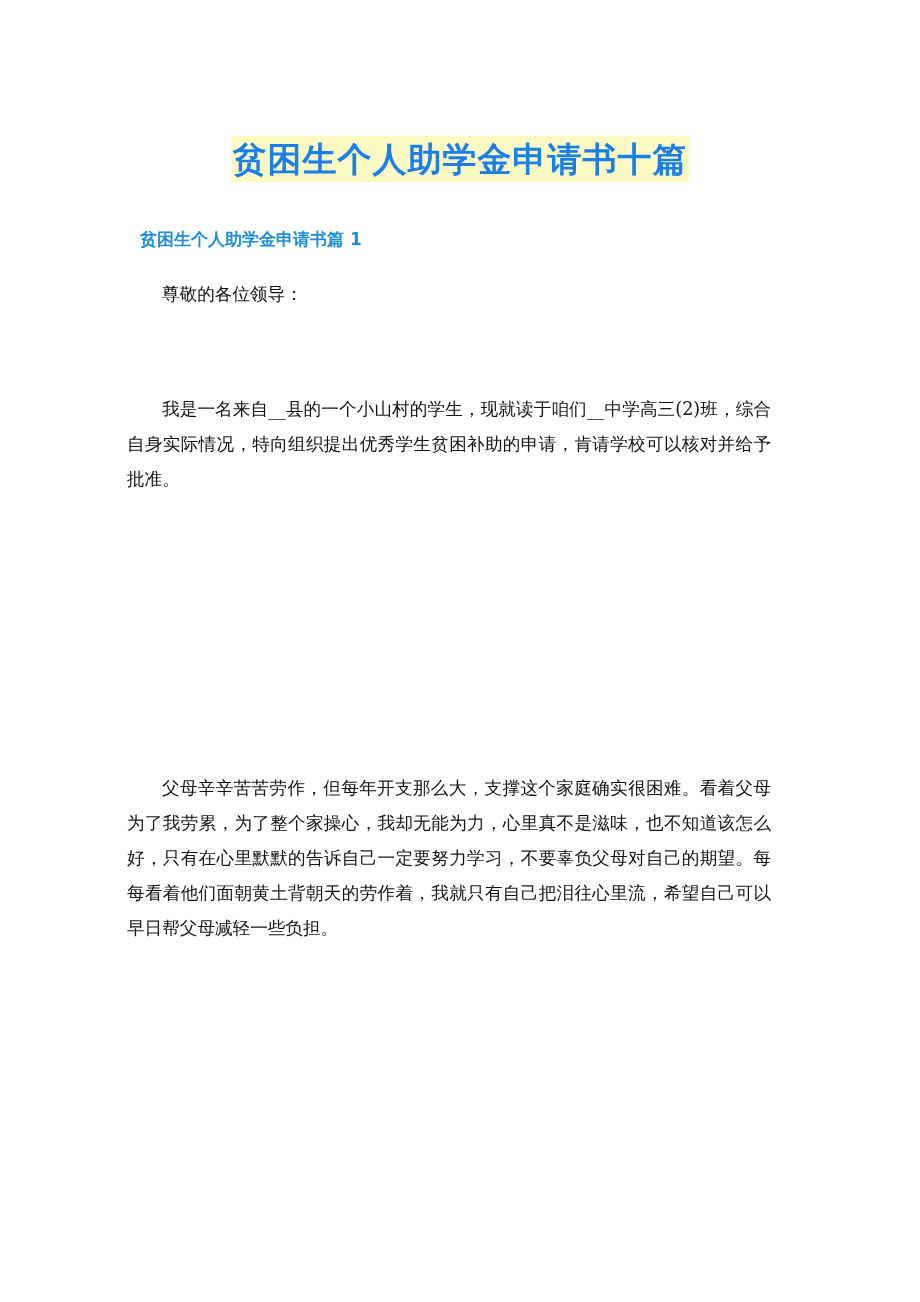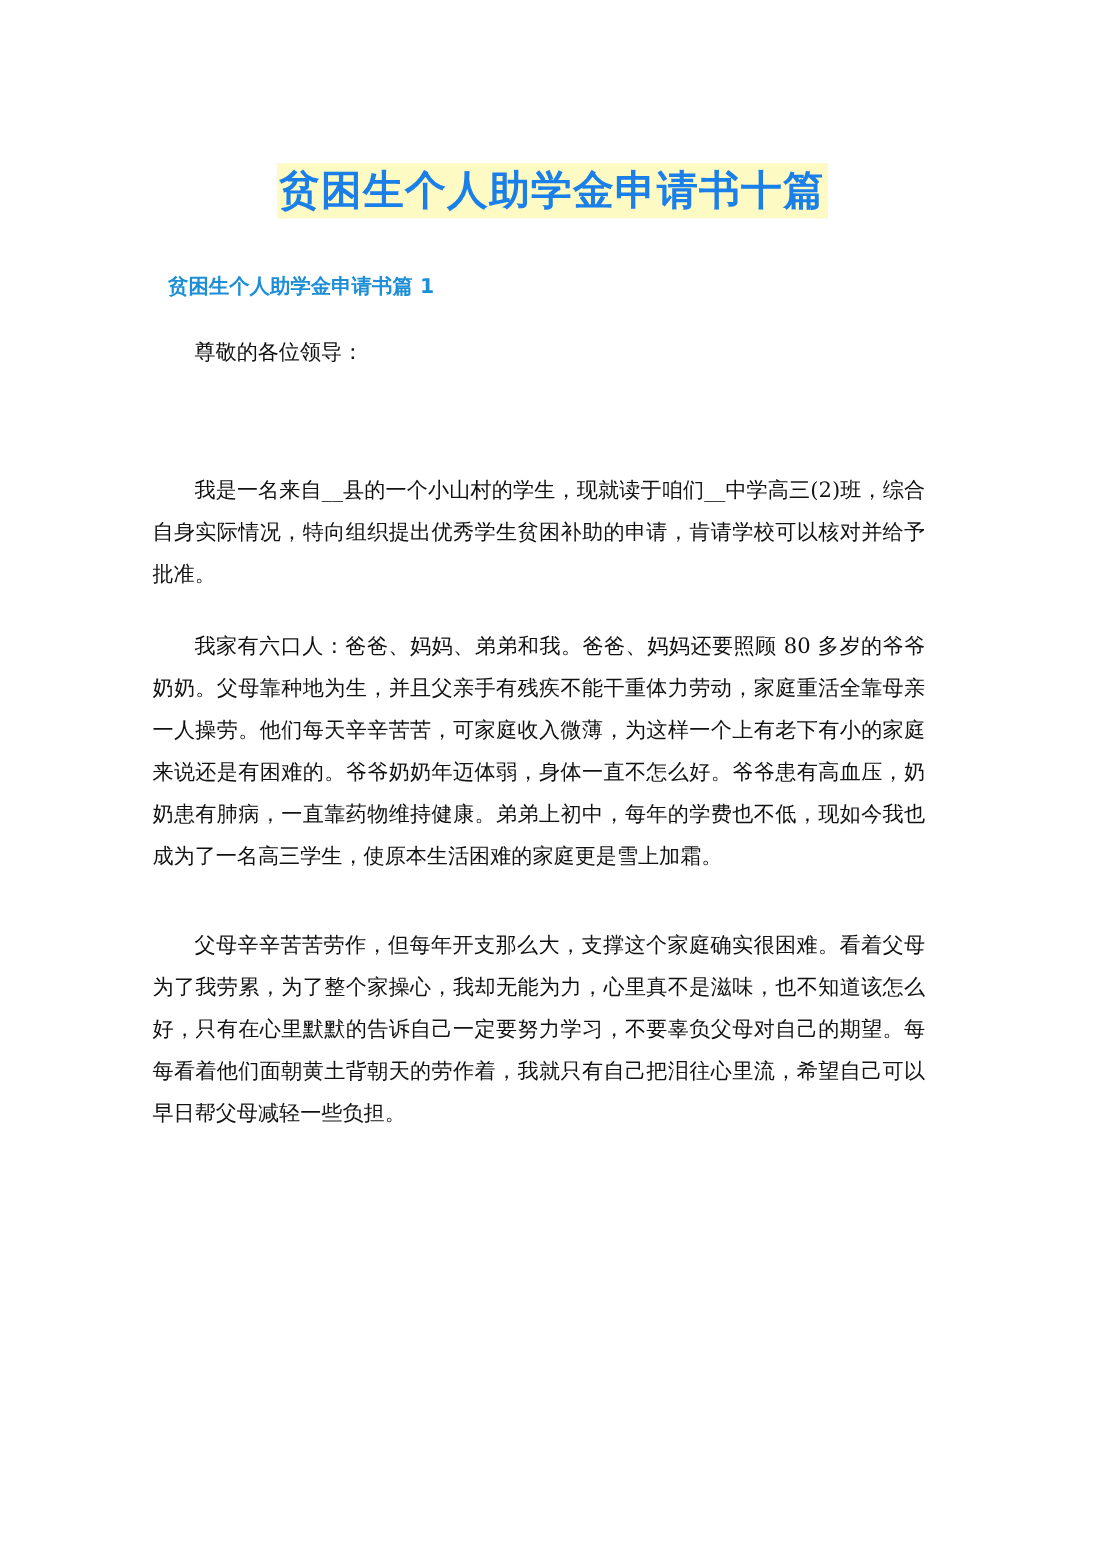--- a/index.html
+++ b/index.html
@@ -41,15 +41,14 @@
 
 <div class="page">
   <div class="title-wrap">
     <span class="title">贫困生个人助学金申请书十篇</span>
   </div>
 
   <div class="section-heading">贫困生个人助学金申请书篇 1</div>
 
   <p class="body-text indent" style="top:277px;">尊敬的各位领导：</p>
   <p class="body-text indent" style="top:392px;">我是一名来自__县的一个小山村的学生，现就读于咱们__中学高三(2)班，综合自身实际情况，特向组织提出优秀学生贫困补助的申请，肯请学校可以核对并给予批准。</p>
-  <p class="body-text indent" style="top:522px;">我家有六口人：爸爸、妈妈、弟弟和我。爸爸、妈妈还要照顾 80 多岁的爷爷奶奶。父母靠种地为生，并且父亲手有残疾不能干重体力劳动，家庭重活全靠母亲一人操劳。他们每天辛辛苦苦，可家庭收入微薄，为这样一个上有老下有小的家庭来说还是有困难的。爷爷奶奶年迈体弱，身体一直不怎么好。爷爷患有高血压，奶奶患有肺病，一直靠药物维持健康。弟弟上初中，每年的学费也不低，现如今我也成为了一名高三学生，使原本生活困难的家庭更是雪上加霜。</p>
   <p class="body-text indent" style="top:771px;">父母辛辛苦苦劳作，但每年开支那么大，支撑这个家庭确实很困难。看着父母为了我劳累，为了整个家操心，我却无能为力，心里真不是滋味，也不知道该怎么好，只有在心里默默的告诉自己一定要努力学习，不要辜负父母对自己的期望。每每看着他们面朝黄土背朝天的劳作着，我就只有自己把泪往心里流，希望自己可以早日帮父母减轻一些负担。</p>
 </div>
 
 </body></html>

